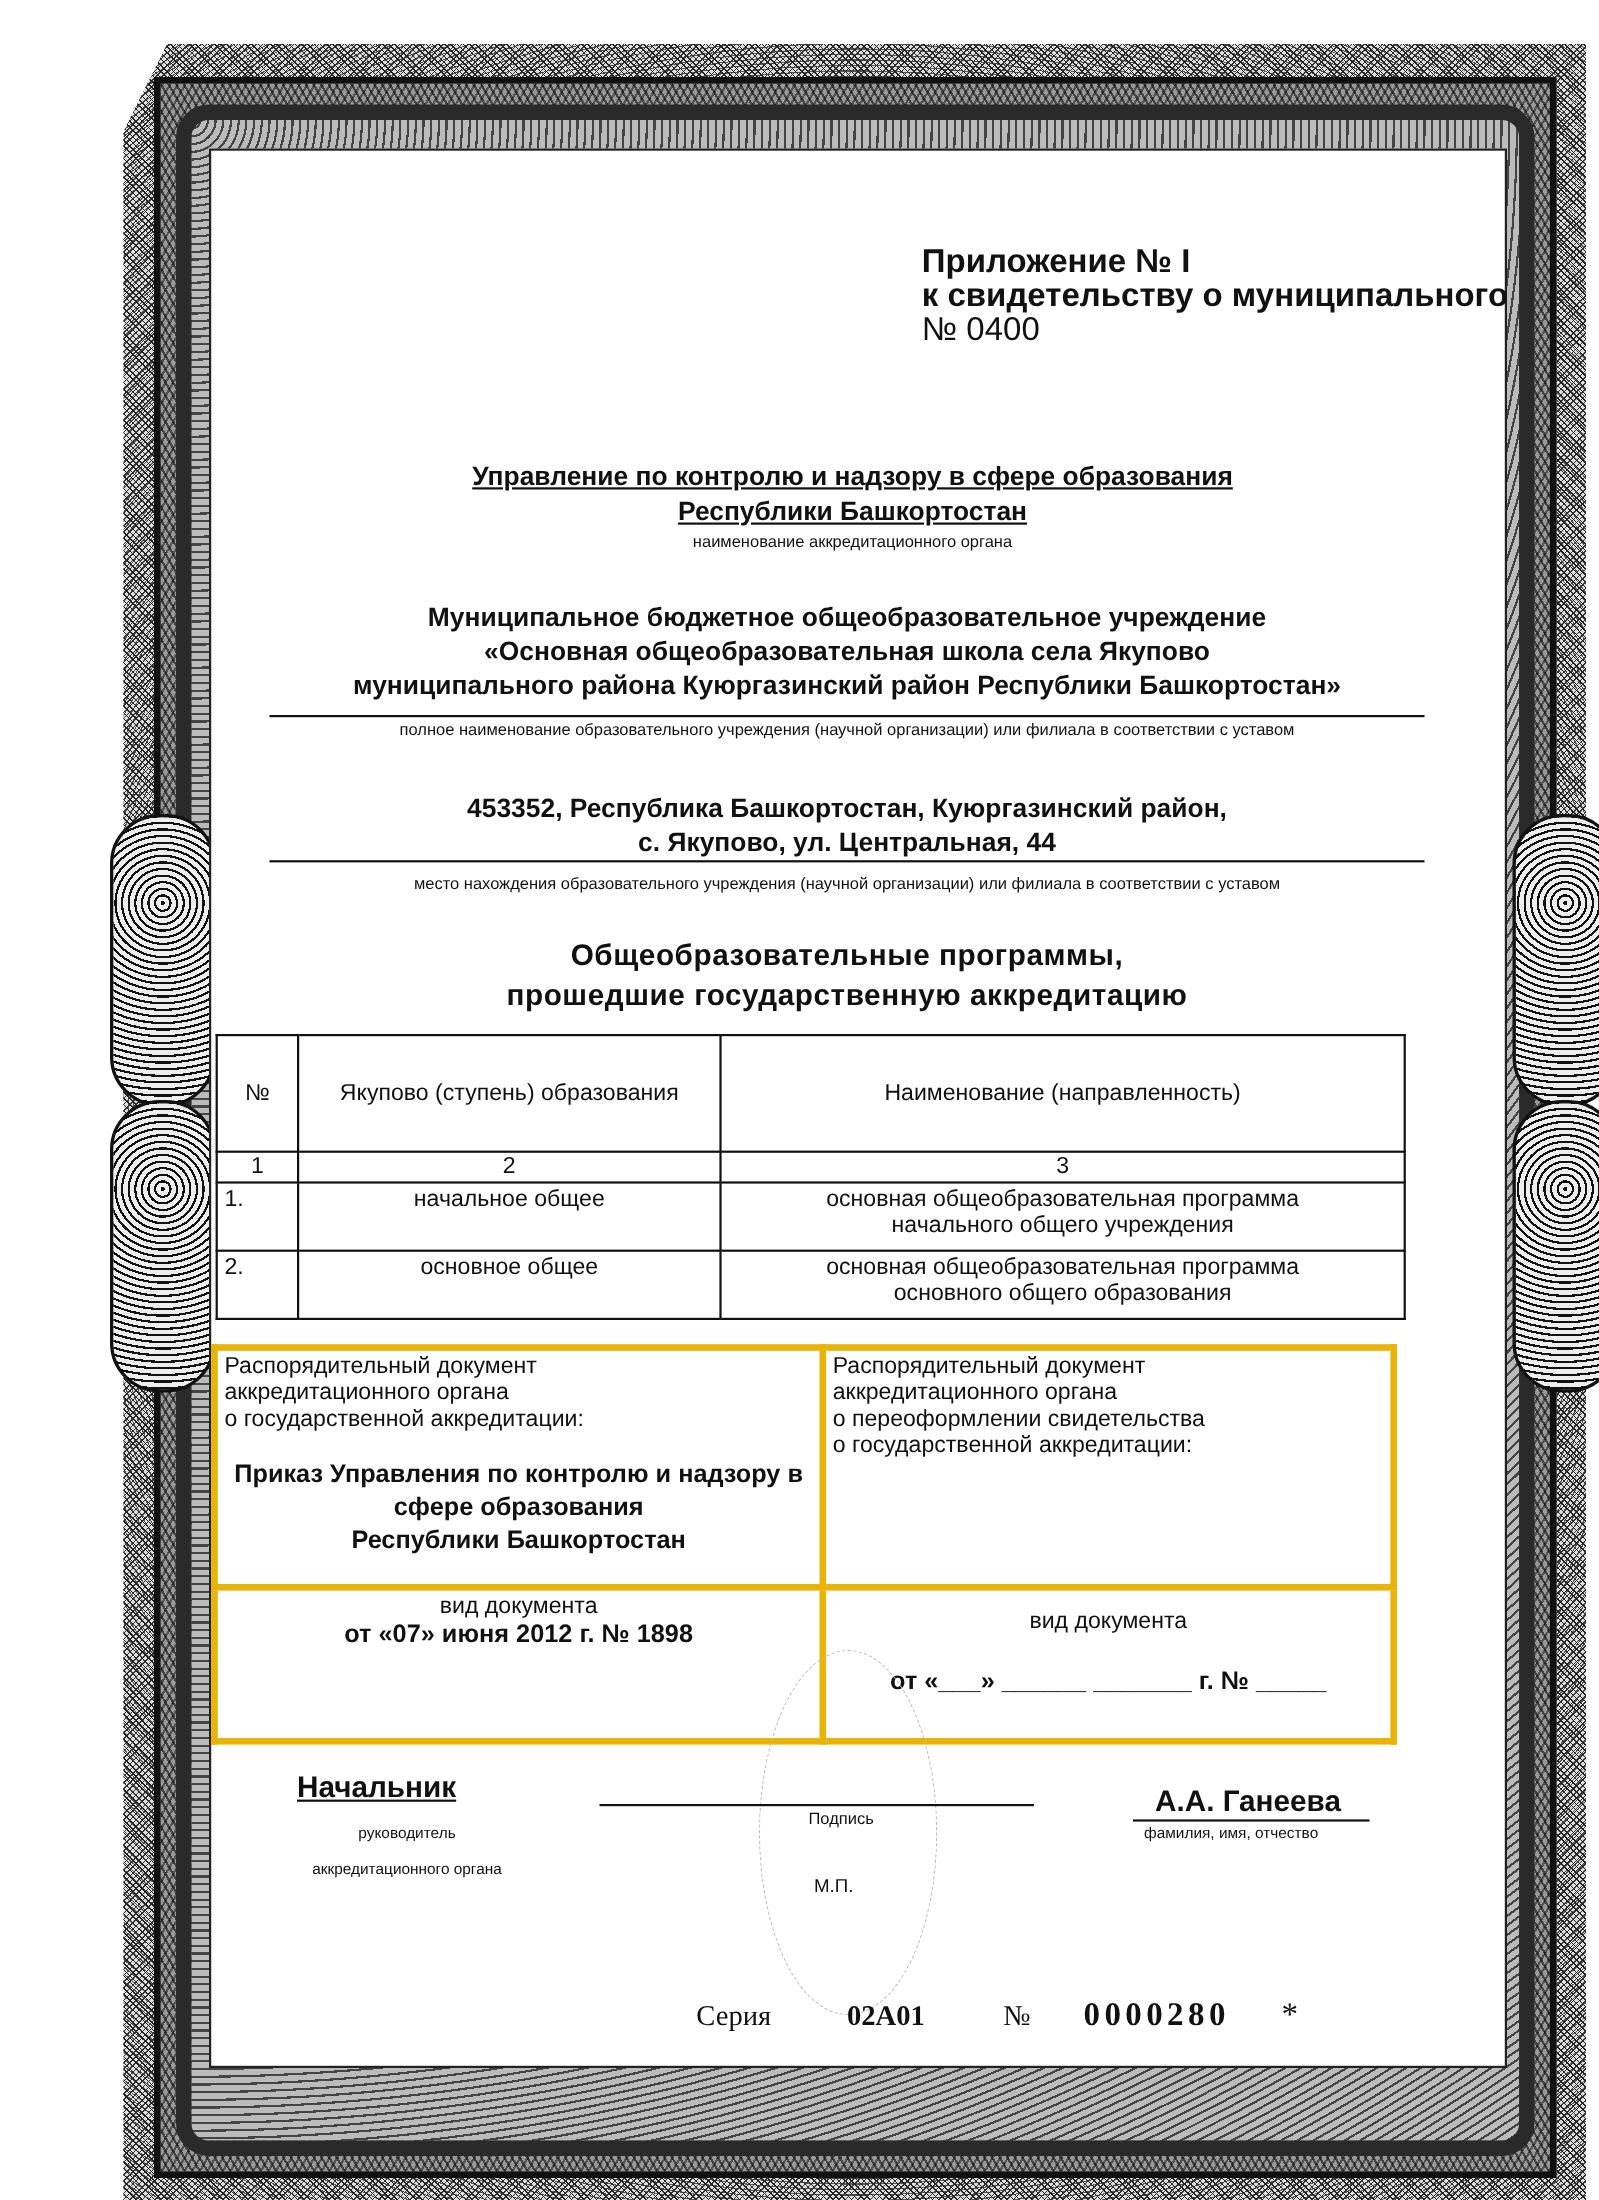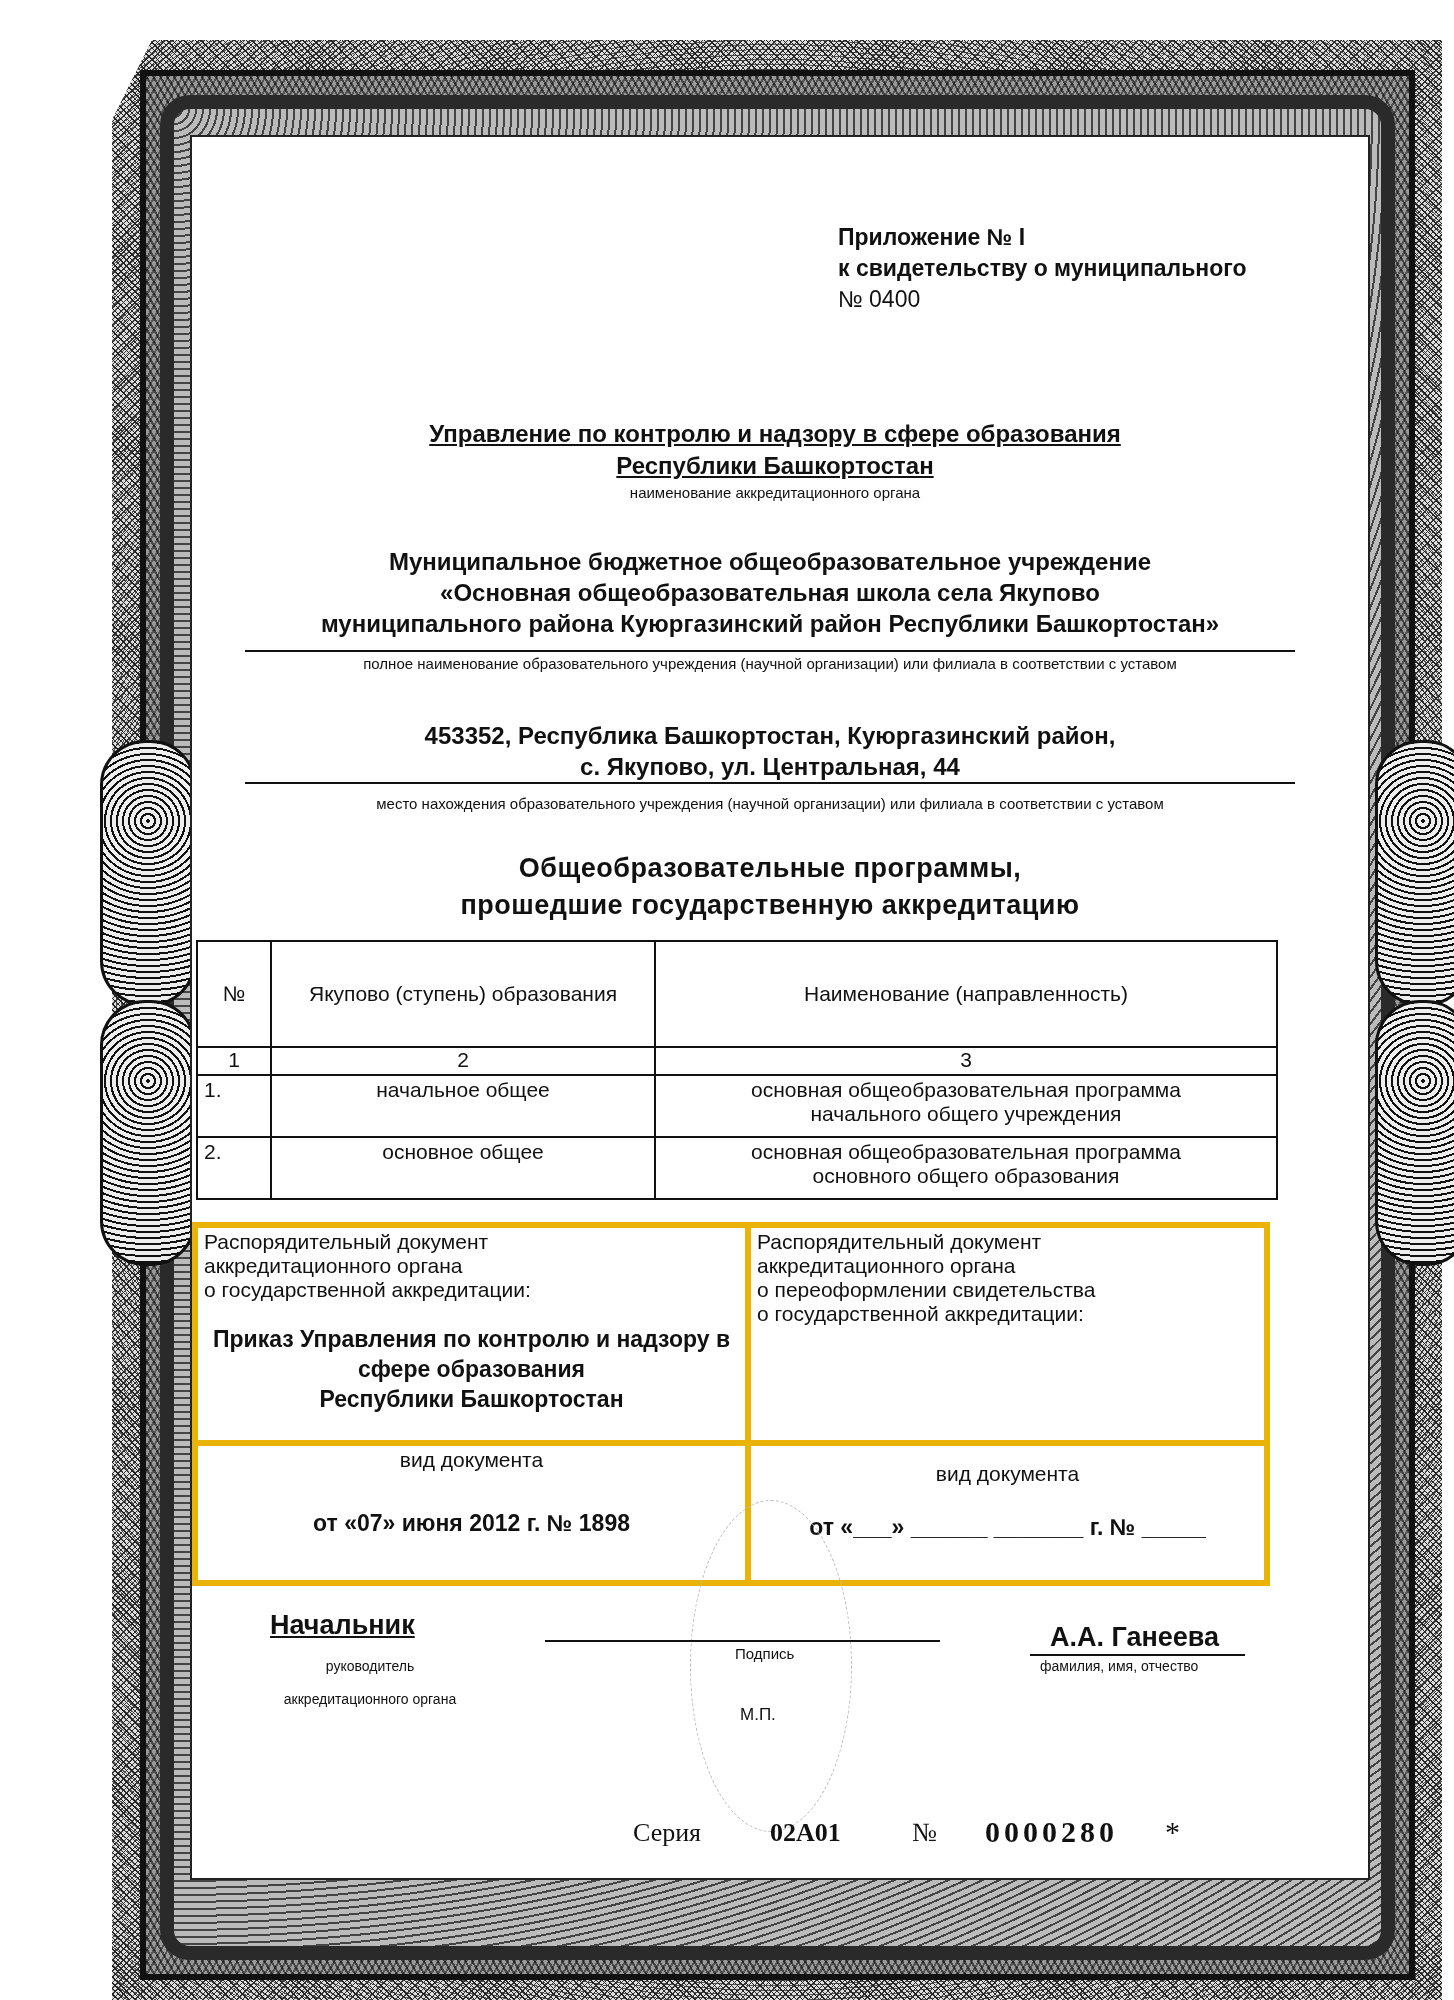--- a/index.html
+++ b/index.html
@@ -28,21 +28,21 @@
     border:2px solid #222; box-sizing:border-box; }
   .ornament { position:absolute; width:90px; height:260px; border-radius:45px;
     background: repeating-radial-gradient(circle at 50% 30%, #111 0 2px, #eee 2px 6px);
     border:3px solid #111; }
   .orn-l1 { left:100px; top:740px; }
   .orn-l2 { left:100px; top:1000px; }
   .orn-r1 { left:1375px; top:740px; }
   .orn-r2 { left:1375px; top:1000px; }
 
   .abs { position:absolute; }
-  .appendix { left:838px; top:222px; font-weight:bold; font-size:23px; line-height:31px; }
+  .appendix { left:838px; top:222px; font-weight:bold; font-size:30px; line-height:31px; }
   .appendix .norm { font-weight:normal; }
   .center { text-align:center; }
   .org { left:395px; top:418px; width:760px; font-weight:bold; font-size:24px; line-height:32px; text-decoration:underline; }
   .caption { font-size:15px; }
   .cap-org { left:395px; top:484px; width:760px; }
   .inst { left:300px; top:546px; width:940px; font-weight:bold; font-size:24px; line-height:31px; }
   .line { position:absolute; height:2px; background:#111; }
   .cap-inst { left:270px; top:655px; width:1000px; }
   .addr { left:330px; top:720px; width:880px; font-weight:bold; font-size:24px; line-height:31px; }
   .cap-addr { left:270px; top:795px; width:1000px; }
@@ -53,21 +53,21 @@
   table.prog .h td { height:100px; vertical-align:middle; text-align:center; }
   table.prog .idx td { text-align:center; height:26px; padding:0; }
   table.prog .row td { height:56px; line-height:24px; }
   .c1 { width:60px; } .c2 { width:370px; }
 
   table.docs { position:absolute; left:192px; top:1222px; width:1078px; border-collapse:collapse; font-size:21px; }
   table.docs td { border:6px solid #eab308; vertical-align:top; padding:2px 6px; }
   .dleft { width:535px; }
   .order { font-weight:bold; text-align:center; font-size:23px; line-height:30px; margin-top:22px; }
   .kind { text-align:center; }
-  .datebold { font-weight:bold; text-align:center; font-size:23px; margin-top:38px; }
+  .datebold { font-weight:bold; text-align:center; font-size:23px; }
 
   .sig-chief { left:270px; top:1610px; font-weight:bold; font-size:27px; text-decoration:underline; }
   .sig-chief-cap { left:240px; top:1650px; width:260px; font-size:14px; line-height:33px; text-align:center; }
   .sig-line { left:545px; top:1640px; width:395px; }
   .sig-podpis { left:735px; top:1645px; font-size:15px; }
   .sig-mp { left:740px; top:1705px; font-size:17px; }
   .sig-name { left:1050px; top:1622px; font-weight:bold; font-size:27px; }
   .sig-name-line { left:1030px; top:1654px; width:215px; }
   .sig-name-cap { left:1040px; top:1658px; font-size:14px; }
   .stamp { left:690px; top:1500px; width:160px; height:330px; border:1px dashed #bbb; border-radius:50%; }

